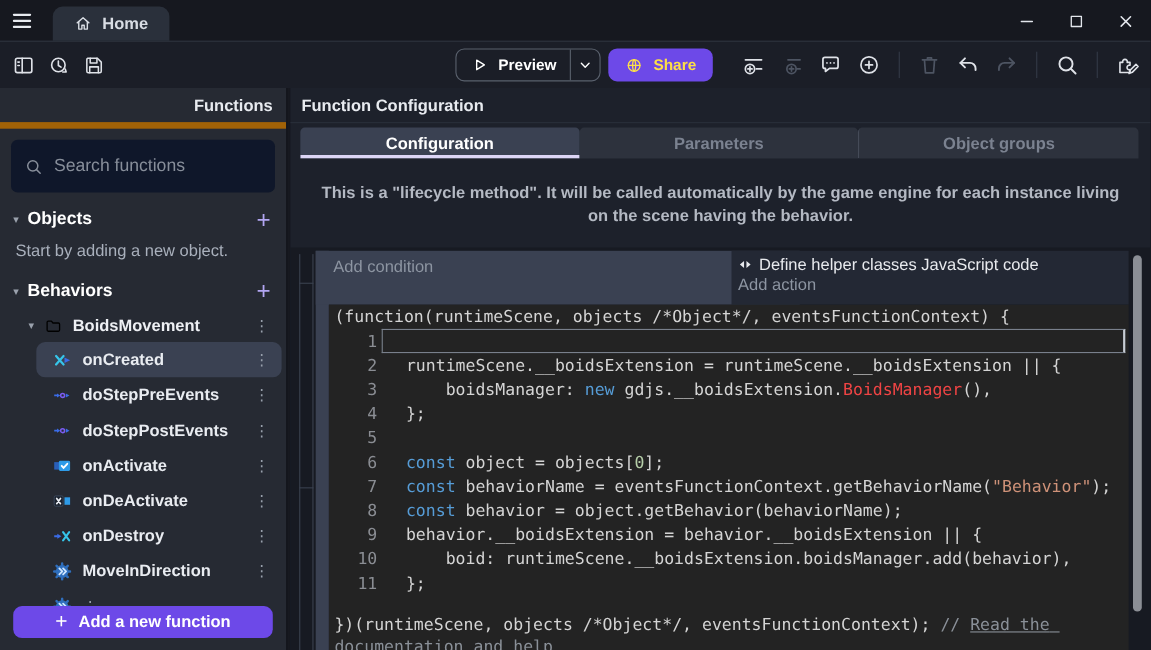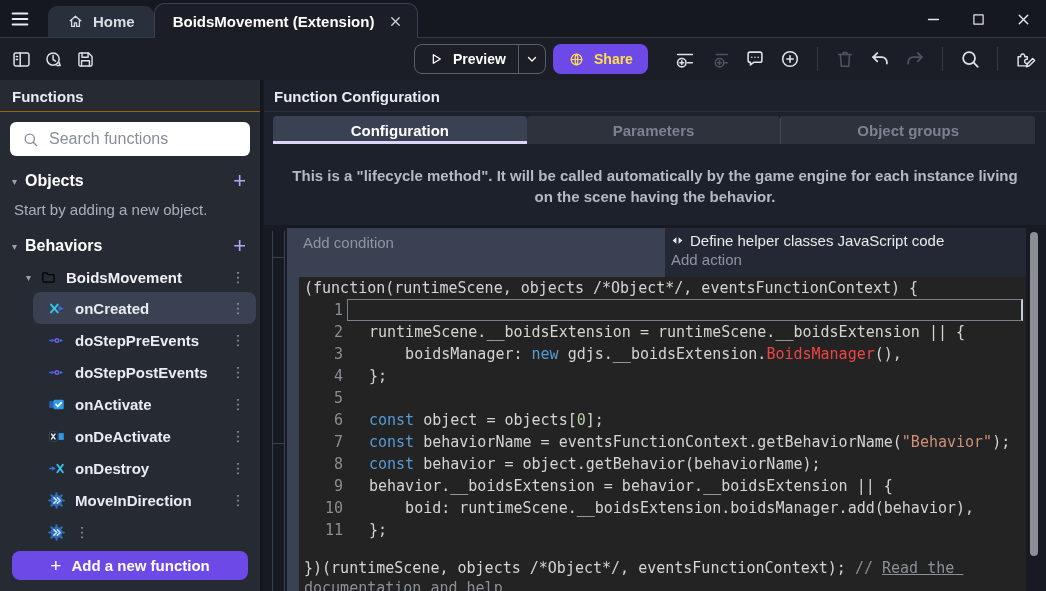--- a/index.html
+++ b/index.html
@@ -36,22 +36,22 @@
   .share-btn { position:absolute; left:553px; top:6px; height:30px; background:#6d49e8; border-radius:8px;
                display:flex; align-items:center; gap:9px; padding:0 15px; color:#fde047; font-weight:700;
                font-size:14px; cursor:pointer; }
   .tb-right { position:absolute; right:10px; top:0; height:42px; display:flex; align-items:center; gap:13px; }
   .tb-div { width:1px; height:24px; background:#343b47; margin:0 3px; }
 
   
   .sidebar { position:absolute; left:0; top:80px; bottom:0; width:262px; background:#262a33;
              border-right:2px solid #14161d; }
   .sb-title { padding:8px 12px 6px; font-size:15px; font-weight:600; color:#e8ebf0;
-              border-bottom:1px solid #a16207; }
-  .search { margin:10px 10px 0; height:34px; background:#ffffff; border-radius:6px; display:flex;
+              border-bottom:6px solid #a16207;text-align:right; }
+  .search { margin:10px 10px 0; height:48px; background:#0f172a; border-radius:6px; display:flex;
             align-items:center; gap:10px; padding:0 12px; color:#878e9a; font-size:16px; cursor:text; }
   .sec-row { display:flex; align-items:center; padding:0 14px 0 12px; height:26px; margin-top:12px; gap:8px; }
   .sec-row.behav { margin-top:15px; }
   .chev { color:#9aa1ad; font-size:10px; }
   .sec-label { font-weight:700; font-size:16px; color:#fff; flex:1; }
   .plus { color:#b2a6f2; font-size:22px; line-height:20px; cursor:pointer; }
   .hint { color:#a9b0bc; font-size:15px; padding:7px 0 0 14px; }
   .group-row { margin-top:3px; height:30px; display:flex; align-items:center; gap:9px; padding:0 15px 0 26px; }
   .group-label { font-size:15px; font-weight:600; color:#eef0f4; flex:1; }
   .kebab { color:#98a0ac; font-size:14px; letter-spacing:0; cursor:pointer; line-height:1; }
@@ -117,28 +117,20 @@
     <div class="tabs">
       <div class="tab homeT">
         <span id="home-ic">
             <svg viewBox="0 0 24 24" width="17" height="17" fill="none" stroke="currentColor" stroke-width="1.8" stroke-linecap="round" stroke-linejoin="round">
               <path d="M4.5 11L12 4.5 19.5 11"></path>
               <path d="M6.5 9.5V19h4v-5h3v5h4V9.5"></path>
             </svg>
           </span>
         <span>Home</span>
       </div>
-      <div class="tab activeT">
-        <span>BoidsMovement (Extension)</span>
-        <span class="tclose" id="tab-close">
-            <svg viewBox="0 0 24 24" width="15" height="15" fill="none" stroke="currentColor" stroke-width="2" stroke-linecap="round" stroke-linejoin="round">
-              <path d="M6 6l12 12M18 6L6 18"></path>
-            </svg>
-          </span>
-      </div>
     </div>
     <div class="wincontrols" id="wincontrols">
         <span class="winc">
           <svg viewBox="0 0 24 24" width="17" height="17" fill="none" stroke="currentColor" stroke-width="2" stroke-linecap="round" stroke-linejoin="round">
             <path d="M5 12h14"></path>
           </svg>
         </span>
         <span class="winc">
           <svg viewBox="0 0 24 24" width="17" height="17" fill="none" stroke="currentColor" stroke-width="1.7" stroke-linecap="round" stroke-linejoin="round">
             <rect x="5.5" y="5.5" width="13" height="13"></rect>

